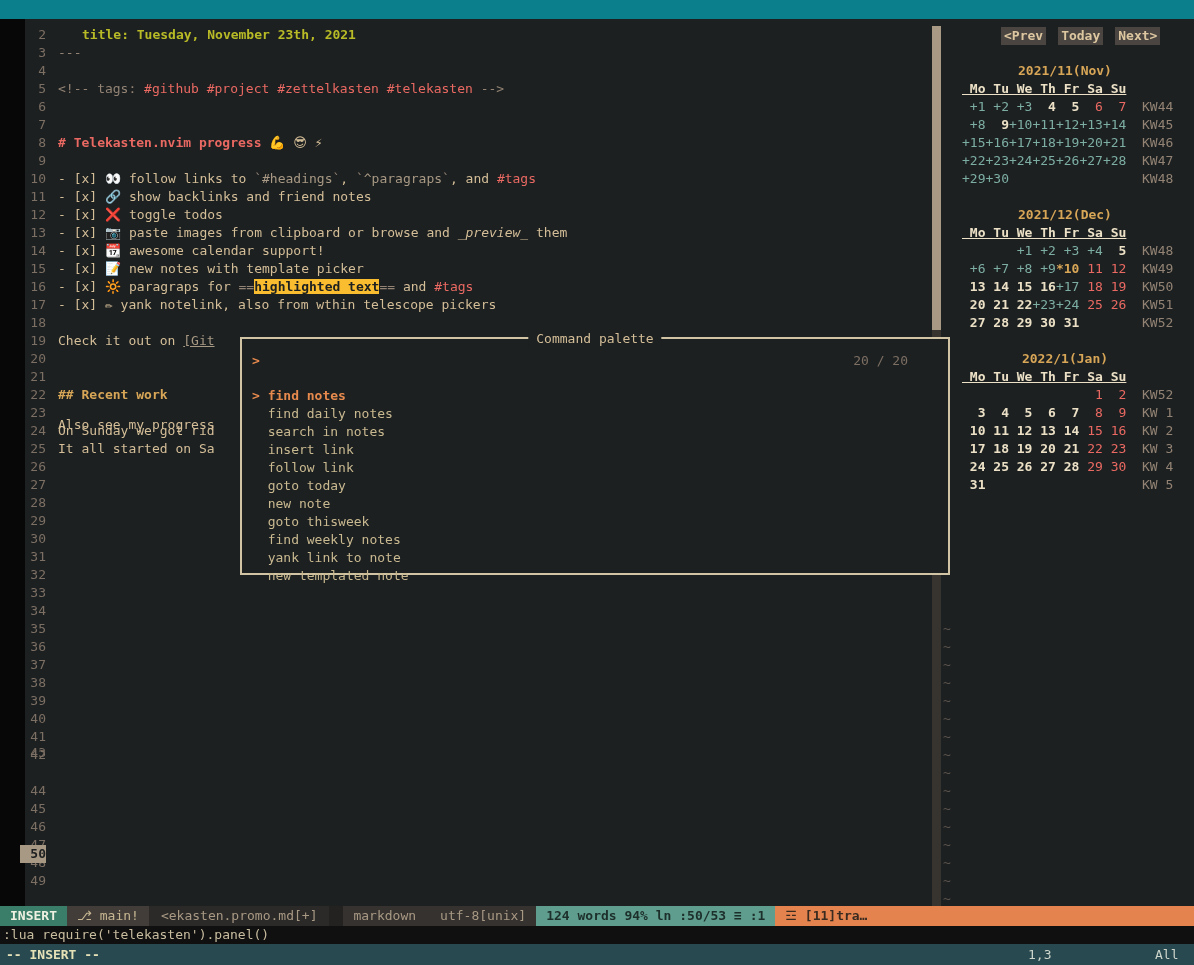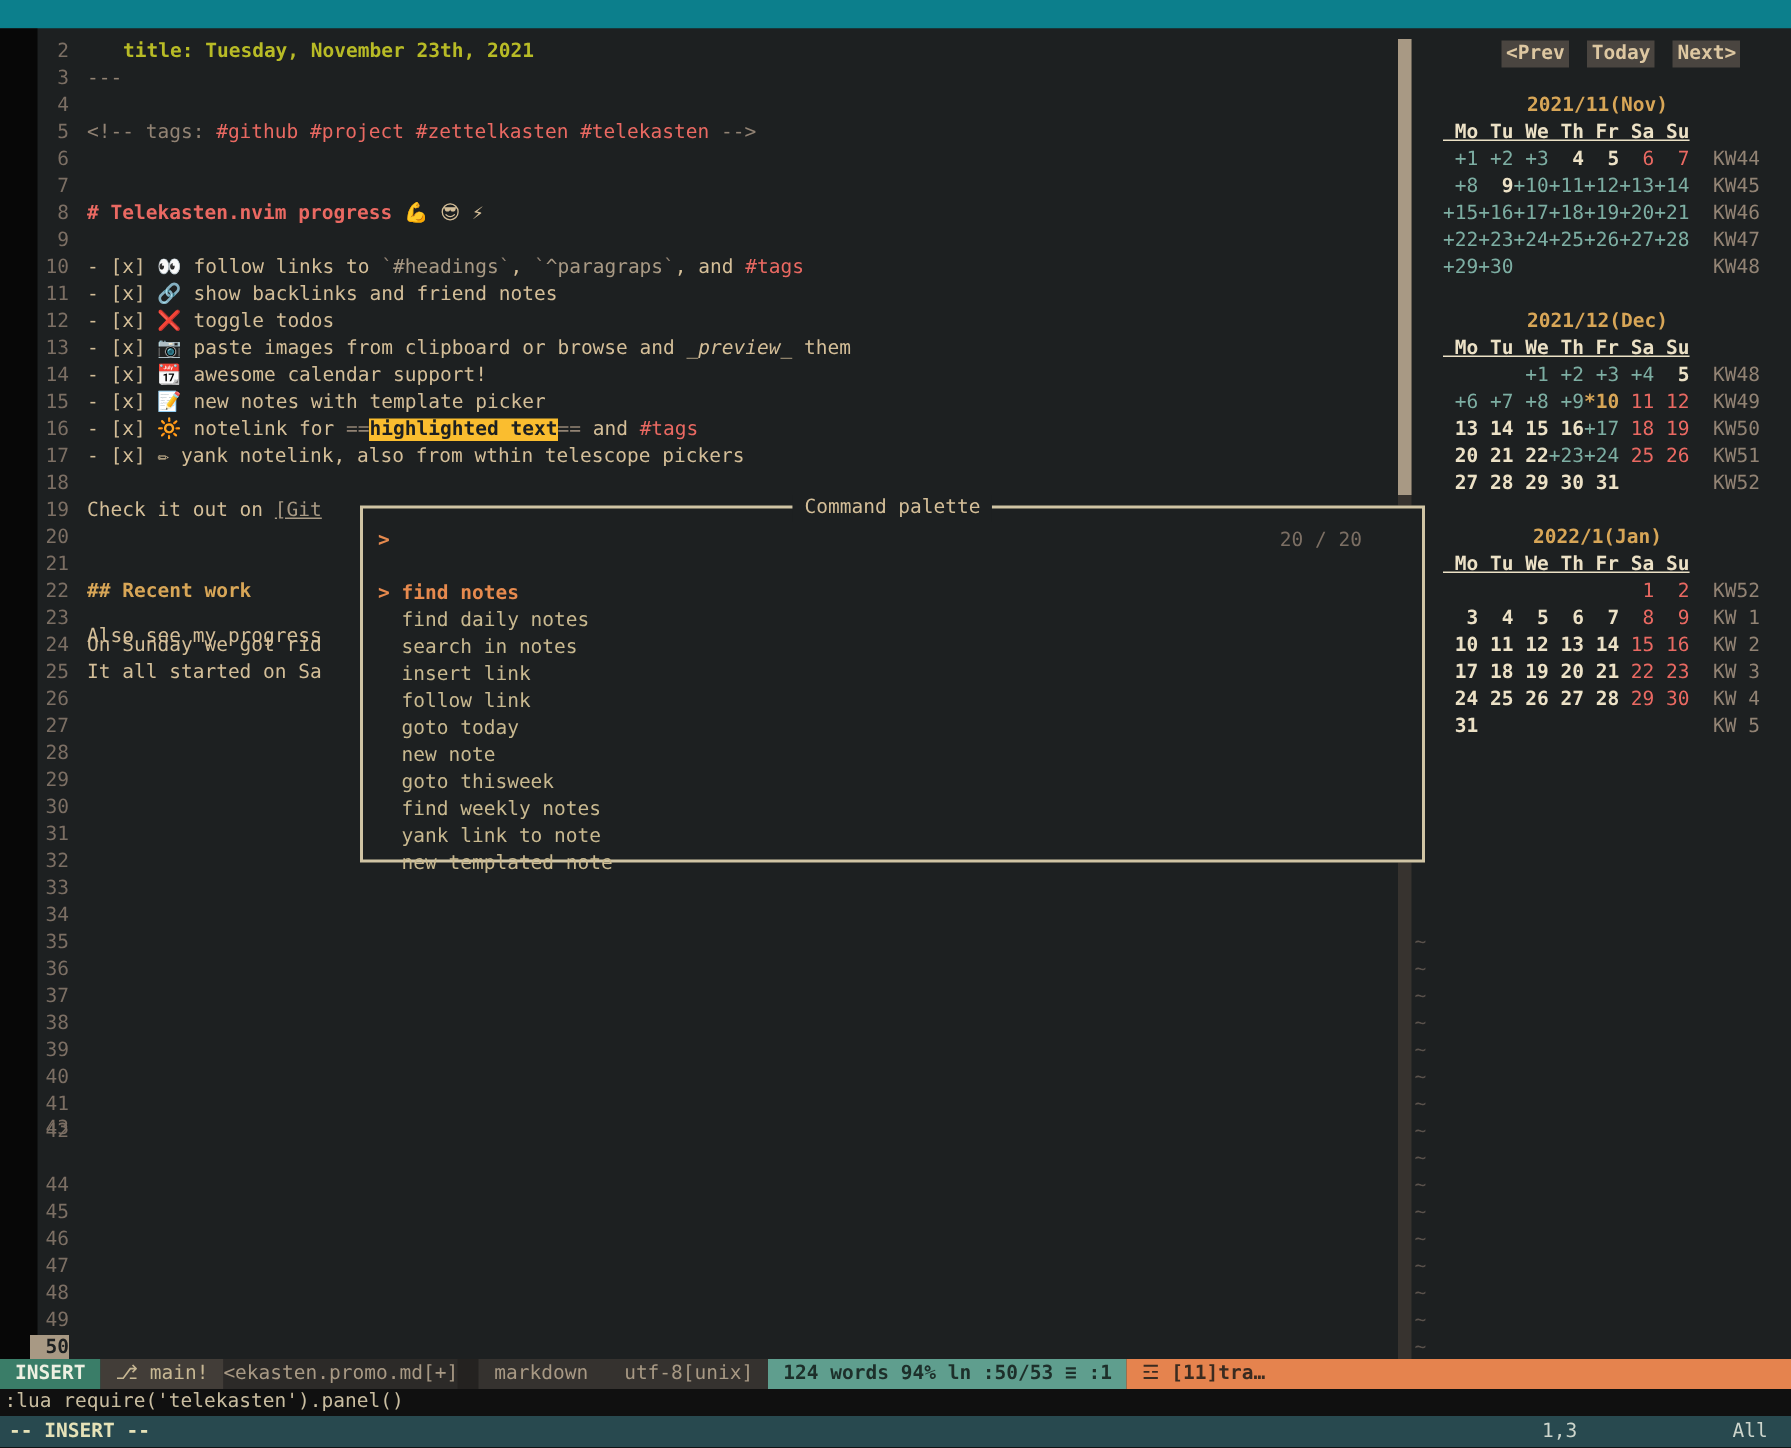--- a/index.html
+++ b/index.html
@@ -46,21 +46,21 @@
   .pal-caret{color:#e78a4e;font-weight:bold}
   .pal-count{color:#7c6f64}
   #pal-items{position:absolute;left:10px;top:48px;right:10px;white-space:pre}
   .pal-item{height:18px;color:#c9b990;cursor:pointer}
   .pal-item.sel{color:#e78a4e;font-weight:bold}
   .pal-item .pal-cc{color:#e78a4e;font-weight:bold}
   .statusline{position:absolute;left:0;top:906px;width:100%;height:20px;line-height:20px;display:flex;
     background:#242220;white-space:pre;overflow:hidden}
   .sl-mode{background:#3a7d68;color:#eef0e2;font-weight:bold;padding:0 10px}
   .sl-branch{background:#423d38;color:#c7b793;padding:0 10px}
-  .sl-file{background:#2c2a28;color:#a89984;padding:0 0}
+  .sl-file{background:#2c2a28;color:#a89984;padding:0 12px}
   .sl-gap{width:14px}
   .sl-ft{background:#35322f;color:#a89984;padding:0 10px}
   .sl-ft .enc{margin-left:24px}
   .sl-stats{background:#5f9e8e;color:#1d2f2a;font-weight:bold;padding:0 10px}
   .sl-tabs{background:#e5834e;color:#3a2b20;font-weight:bold;padding:0 10px;flex:1}
   .sl-cal{flex:0 0 261px;background:#1f1e1c;color:#857c6c;padding:0 10px}
   .cmdline{position:absolute;left:0;top:926px;width:100%;height:18px;background:#101010;color:#c9bda0;
     padding-left:3px;white-space:pre}
   .bottom-bar{position:absolute;left:0;top:944px;width:100%;height:21px;line-height:21px;background:#28494f;color:#cdd5cc}
   .bb-mode{position:absolute;left:6px;color:#e6e2b8;font-weight:bold}
@@ -120,34 +120,34 @@
         <div class="lnum" style="top: 691px;">40</div>
         <div class="lnum" style="top: 709px;">41</div>
         <div class="lnum" style="top: 727px;">42</div>
         <div class="lnum" style="top: 725px;">43</div>
         <div class="lnum" style="top: 763px;">44</div>
         <div class="lnum" style="top: 781px;">45</div>
         <div class="lnum" style="top: 799px;">46</div>
         <div class="lnum" style="top: 817px;">47</div>
         <div class="lnum" style="top: 835px;">48</div>
         <div class="lnum" style="top: 853px;">49</div>
-        <div class="lnum cur" style="top: 871px;">50</div>
+        <div class="lnum cur" style="top: 826px;">50</div>
       </div>
     <div id="buffer">
         <div class="tl" style="top: 7px; margin-left: 24px;"><span class="yaml">title: Tuesday, November 23th, 2021</span></div>
         <div class="tl" style="top: 25px;"><span class="dim">---</span></div>
         <div class="tl" style="top: 61px;"><span class="dim">&lt;!-- tags: </span><span class="tag">#github</span><span class="dim"> </span><span class="tag">#project</span><span class="dim"> </span><span class="tag">#zettelkasten</span><span class="dim"> </span><span class="tag">#telekasten</span><span class="dim"> --&gt;</span></div>
         <div class="tl" style="top: 115px;"><span class="h1"># Telekasten.nvim progress </span><span>💪 😎 ⚡</span></div>
         <div class="tl" style="top: 151px;"><span>- [x] 👀 follow links to </span><span class="dim">`</span><span class="code">#headings</span><span class="dim">`</span><span>, </span><span class="dim">`</span><span class="code">^paragraps</span><span class="dim">`</span><span>, and </span><span class="tag">#tags</span></div>
         <div class="tl" style="top: 169px;"><span>- [x] 🔗 show backlinks and friend notes</span></div>
         <div class="tl" style="top: 187px;"><span>- [x] ❌ toggle todos</span></div>
         <div class="tl" style="top: 205px;"><span>- [x] 📷 paste images from clipboard or browse and </span><span class="em">_preview_</span><span> them</span></div>
         <div class="tl" style="top: 223px;"><span>- [x] 📆 awesome calendar support!</span></div>
         <div class="tl" style="top: 241px;"><span>- [x] 📝 new notes with template picker</span></div>
-        <div class="tl" style="top: 259px;"><span>- [x] 🔆 notelink for </span><span class="dim">==</span><span class="hl">highlighted text</span><span class="dim">==</span><span> and </span><span class="tag">#tags</span></div>
+        <div class="tl" style="top: 259px;"><span>- [x] 🔆 paragraps for </span><span class="dim">==</span><span class="hl">highlighted text</span><span class="dim">==</span><span> and </span><span class="tag">#tags</span></div>
         <div class="tl" style="top: 277px;"><span>- [x] ✏ yank notelink, also from wthin telescope pickers</span></div>
         <div class="tl" style="top: 313px;"><span>Check it out on </span><span class="link">[Git</span></div>
         <div class="tl" style="top: 367px;"><span class="h2">## Recent work</span></div>
         <div class="tl" style="top: 385px; margin-top: 12px;"><span>Also see my progress</span></div>
         <div class="tl" style="top: 403px;"><span>On Sunday we got rid</span></div>
         <div class="tl" style="top: 421px;"><span>It all started on Sa</span></div>
       </div>
     <div class="scrollbar">
       <div class="thumb"></div>
     </div>

